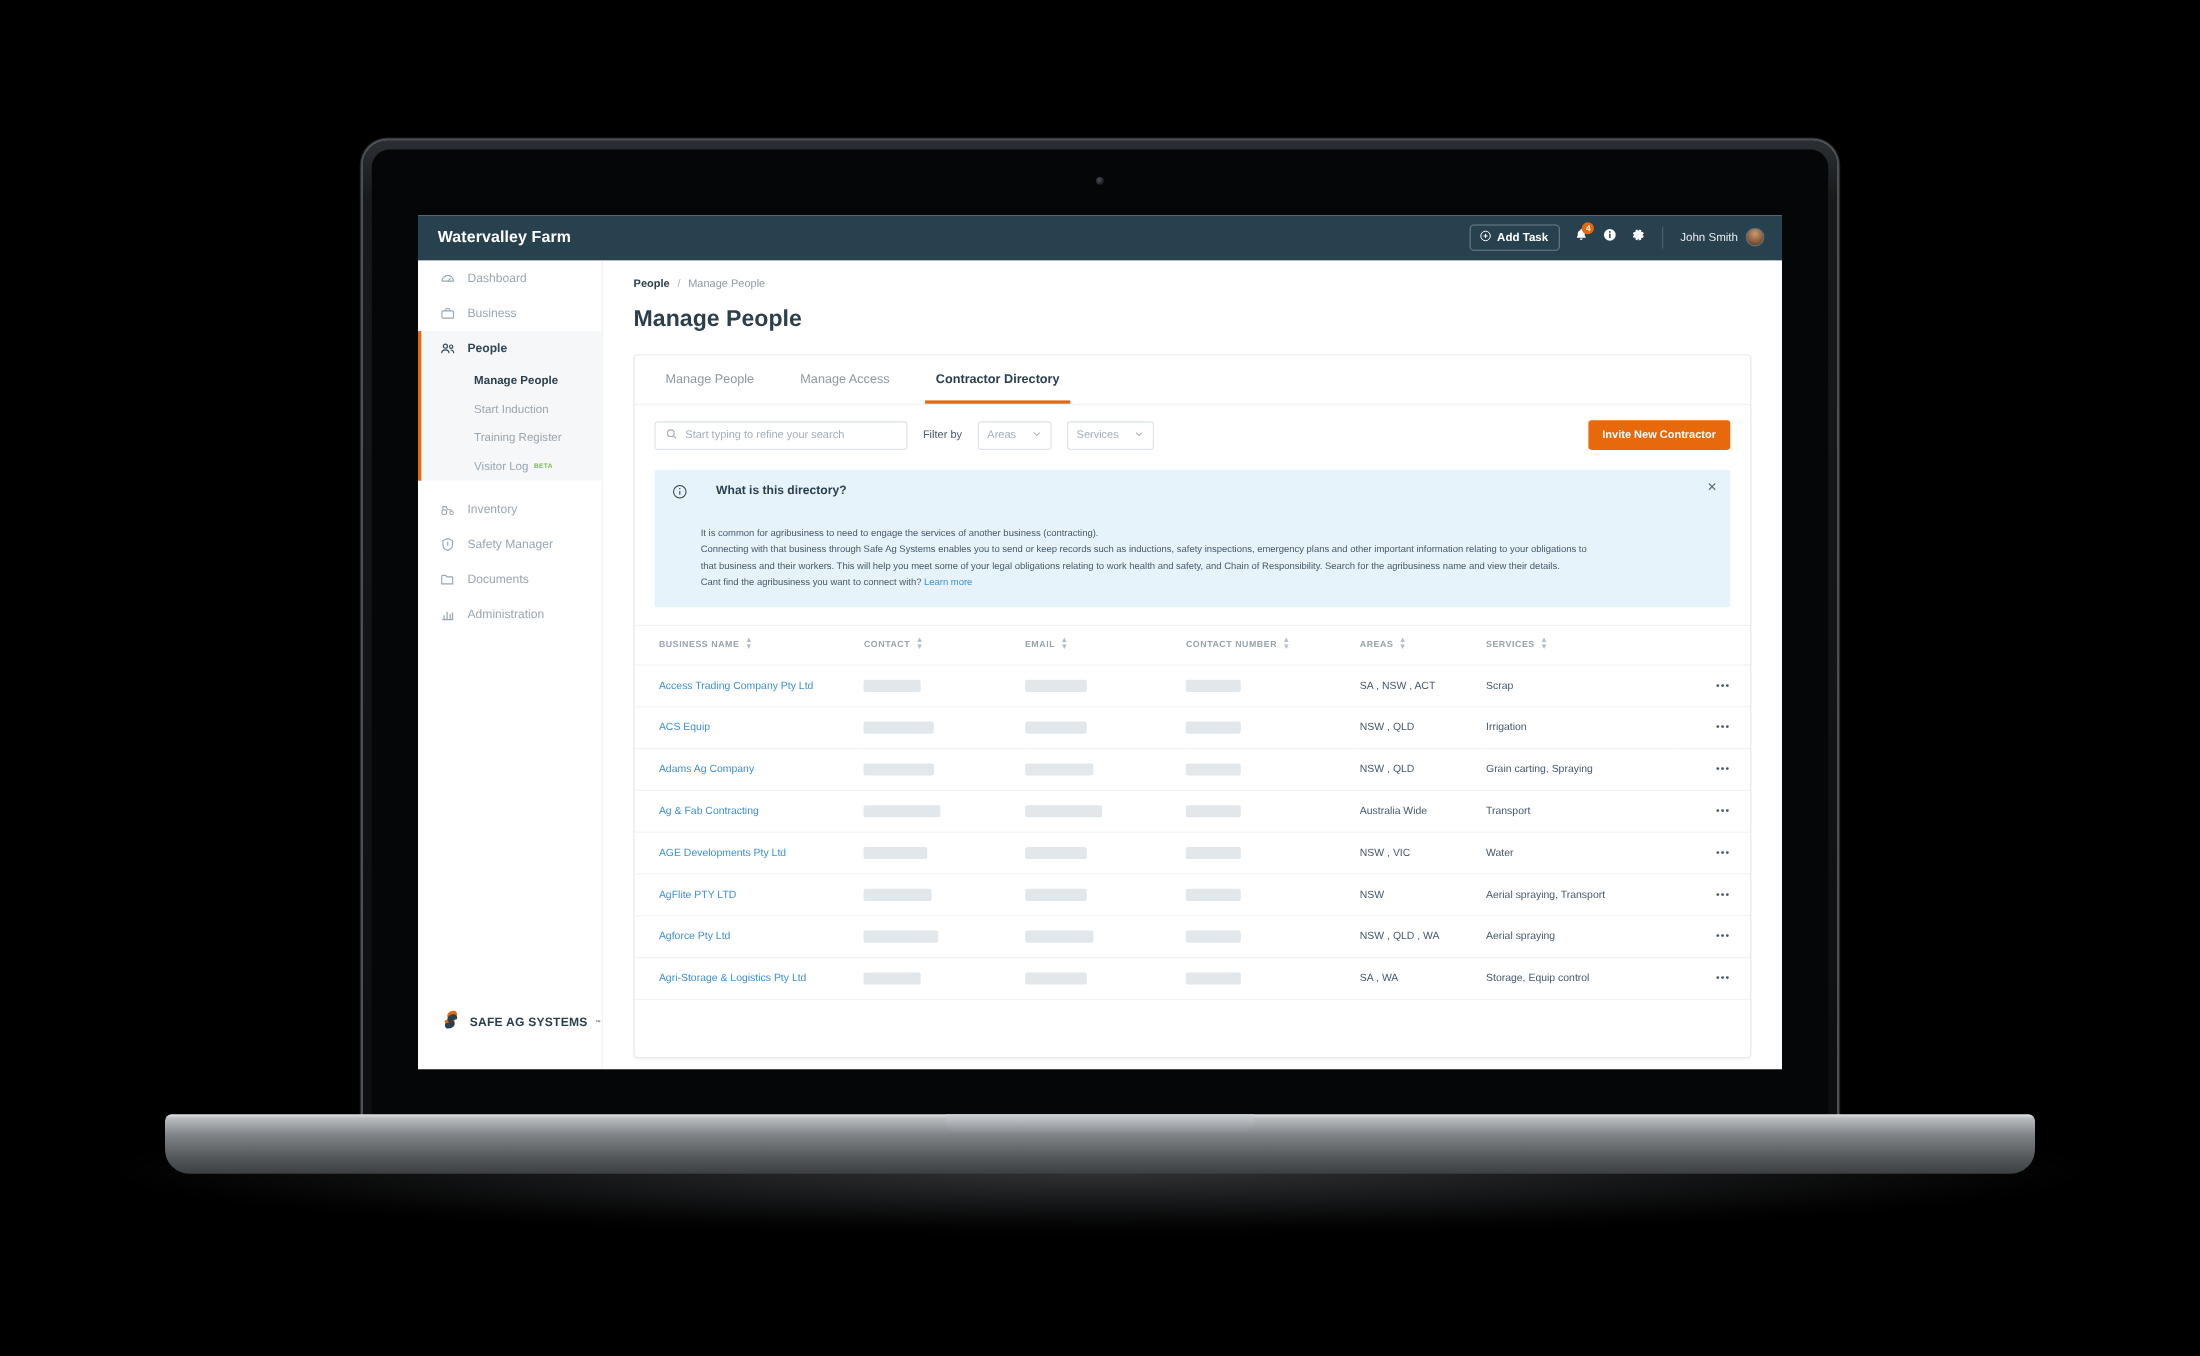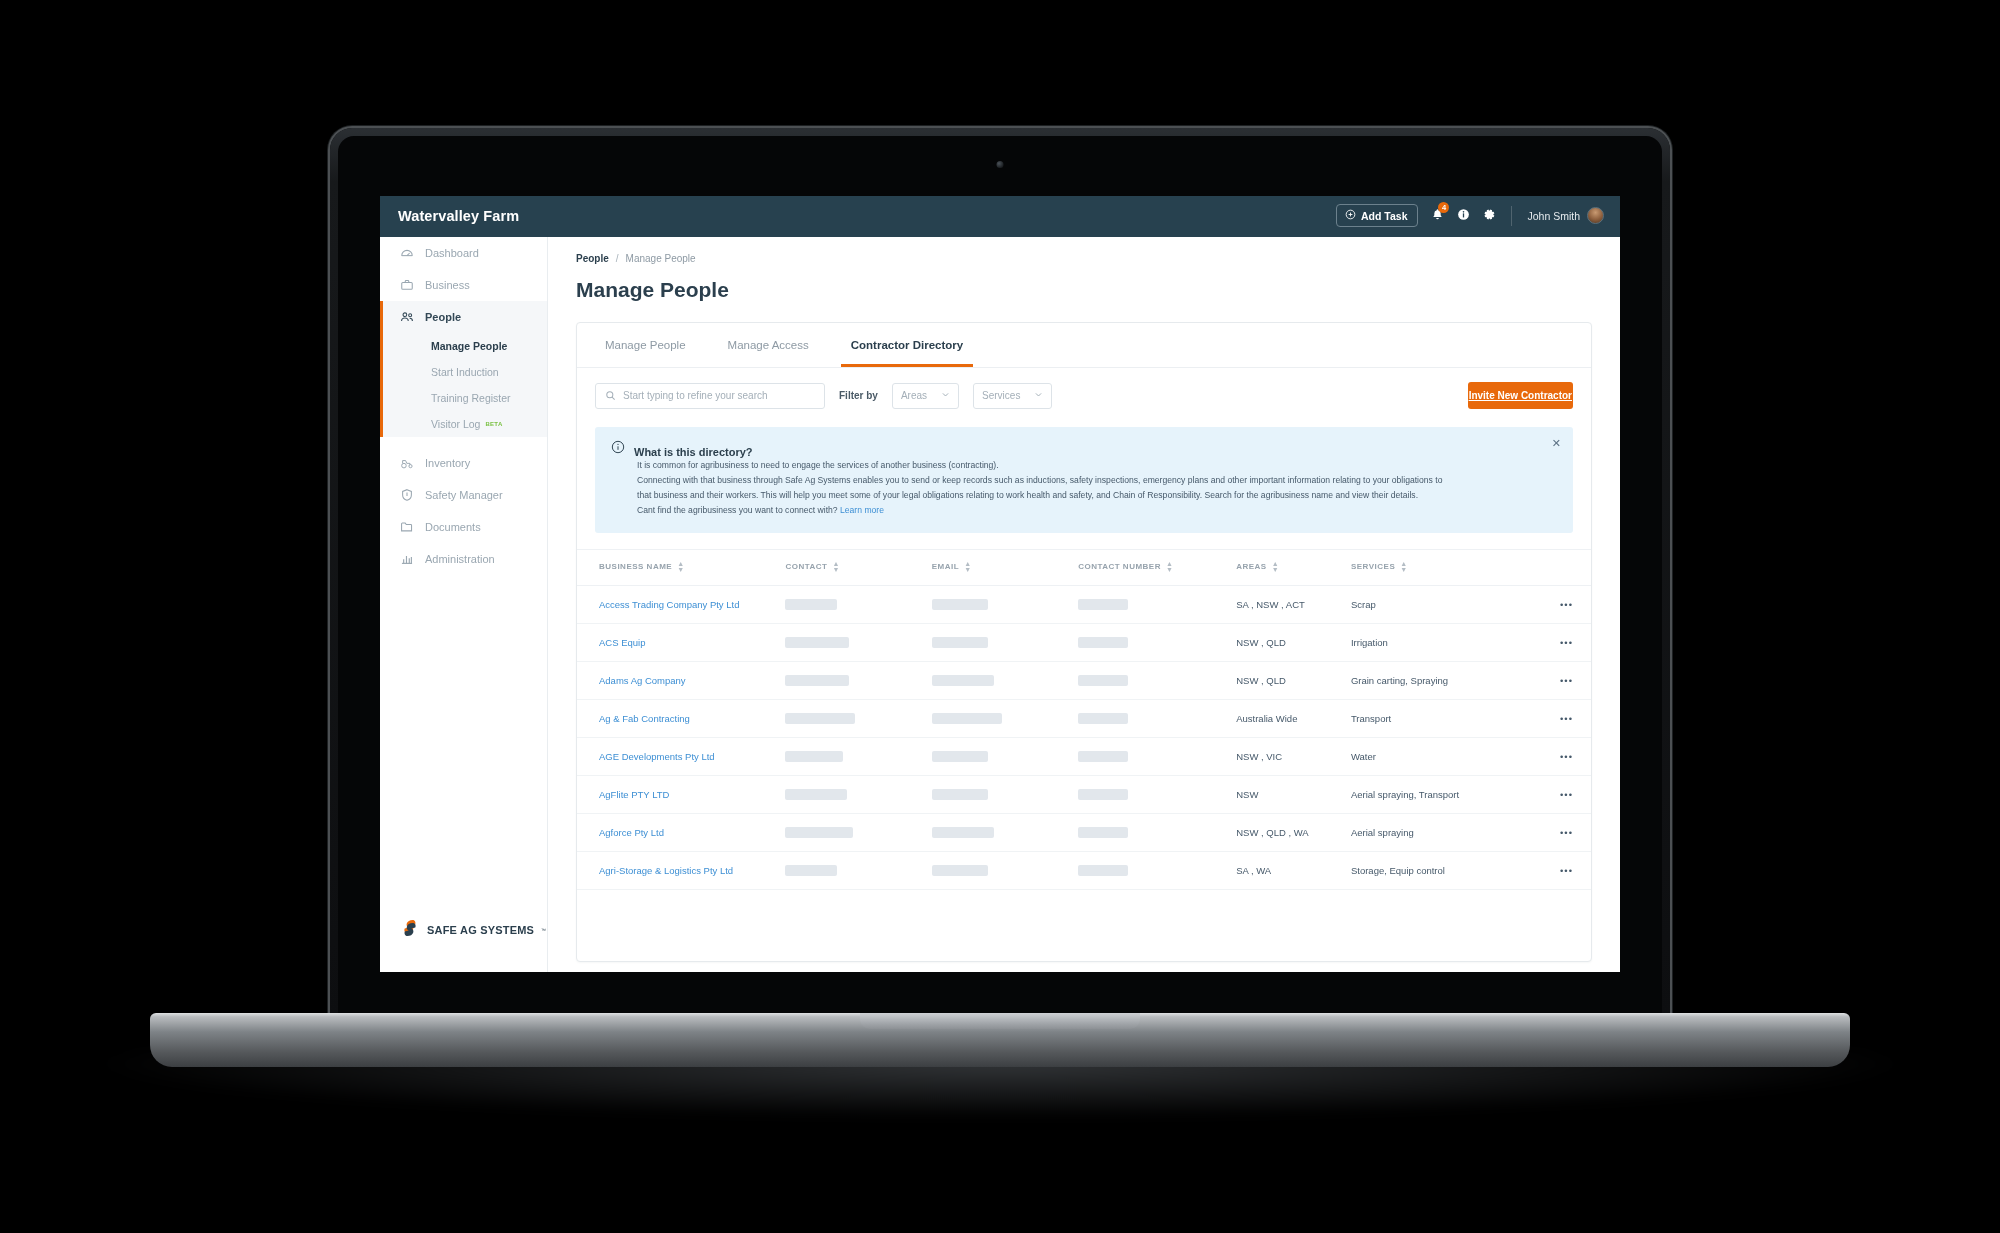--- a/index.html
+++ b/index.html
@@ -142,37 +142,37 @@
   .toolbar { display: flex; align-items: center; padding: 14px 18px; gap: 14px; }
   .search-box {
     flex: 0 0 230px; height: 26px; border: 1px solid #dde3e8; border-radius: 3px;
     display: flex; align-items: center; gap: 7px; padding: 0 9px;
   }
   .search-box input {
     border: none; outline: none; font-size: 10px; color: #4a5a66; width: 100%;
     font-family: "Liberation Sans", sans-serif; background: transparent;
   }
   .search-box input::placeholder { color: #a4afb8; }
-  .filter-label { font-size: 10px; color: #4a5a66; font-weight: bold; }
+  .filter-label { font-size: 10px; color: #4a5a66; font-weight: normal; }
   .select-box {
     height: 26px; border: 1px solid #dde3e8; border-radius: 3px;
     display: flex; align-items: center; justify-content: space-between; gap: 14px;
     padding: 0 8px; font-size: 10px; color: #a4afb8; cursor: pointer; min-width: 58px;
   }
   .invite-btn {
     margin-left: auto; background: #e8690b; color: #fff; border: none; border-radius: 3px;
-    padding: 8px 1px; font-size: 10px; font-weight: bold; cursor: pointer;
-    font-family: "Liberation Sans", sans-serif; white-space: nowrap; text-decoration: underline;
+    padding: 8px 13px; font-size: 10px; font-weight: bold; cursor: pointer;
+    font-family: "Liberation Sans", sans-serif; white-space: nowrap;
   }
 
   .info-banner {
     margin: 4px 18px 0; background: #e6f3fb; border-radius: 3px;
     padding: 13px 16px 15px 16px; position: relative;
   }
-  .info-head { display: flex; align-items: flex-end; gap: 9px; margin-bottom: 0; }
+  .info-head { display: flex; align-items: flex-start; gap: 26px; margin-bottom: 18px; }
   .info-title { font-size: 11px; font-weight: bold; color: #2b3f4d; }
   .info-body { font-size: 8.6px; color: #46596a; line-height: 1.75; padding-left: 26px; }
   .info-body p { margin: 0; }
   .learn-more { color: #3d8fd4; cursor: pointer; }
   .banner-close {
     position: absolute; right: 12px; top: 11px; font-size: 11px; color: #5b7083;
     cursor: pointer; line-height: 1;
   }
 
   

